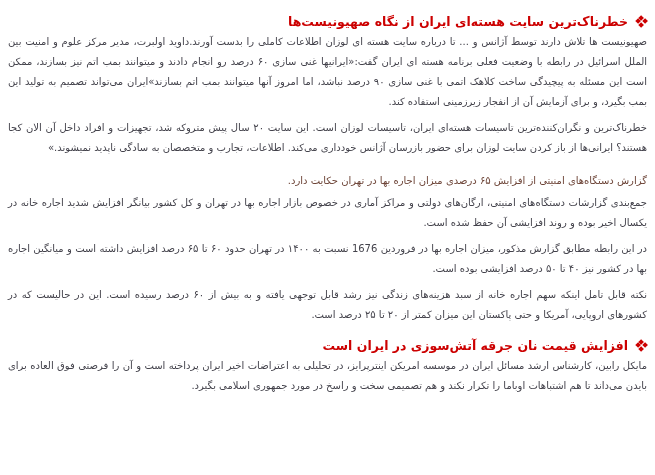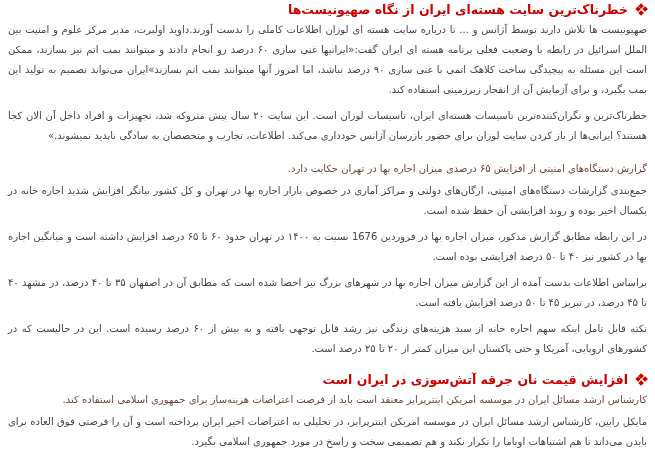--- a/index.html
+++ b/index.html
@@ -9,21 +9,21 @@
     height: 475px;
     background: #ffffff;
     overflow: hidden;
     font-family: "DejaVu Sans", sans-serif;
   }
   .page {
     direction: rtl;
     box-sizing: border-box;
     width: 655px;
     height: 475px;
-    padding: 2px 8px 0 8px;
+    padding: 14px 8px 0 8px;
   }
   section { margin: 0 0 13px 0; }
   .heading {
     display: flex;
     align-items: center;
     gap: 8px;
     margin: 0 0 3px 0;
   }
   .heading h2 {
     margin: 0;
@@ -81,32 +81,30 @@
       <h2>خطرناک‌ترین سایت هسته‌ای ایران از نگاه صهیونیست‌ها</h2>
     </div>
     <p class="body">صهیونیست ها تلاش دارند توسط آژانس و ... تا درباره سایت هسته ای لوزان اطلاعات کاملی را بدست آورند.داوید اولبرت، مدیر مرکز علوم و امنیت بین الملل اسرائیل در رابطه با وضعیت فعلی برنامه هسته ای ایران گفت:«ایرانیها غنی سازی ۶۰ درصد رو انجام دادند و میتوانند بمب اتم نیز بسازند، ممکن است این مسئله به پیچیدگی ساخت کلاهک اتمی با غنی سازی ۹۰ درصد نباشد، اما امروز آنها میتوانند بمب اتم بسازند»ایران می‌تواند تصمیم به تولید این بمب بگیرد، و برای آزمایش آن از انفجار زیرزمینی استفاده کند.</p>
     <p class="body">خطرناک‌ترین و نگران‌کننده‌ترین تاسیسات هسته‌ای ایران، تاسیسات لوزان است. این سایت ۲۰ سال پیش متروکه شد، تجهیزات و افراد داخل آن الان کجا هستند؟ ایرانی‌ها از باز کردن سایت لوزان برای حضور بازرسان آژانس خودداری می‌کند. اطلاعات، تجارب و متخصصان به سادگی ناپدید نمیشوند.»</p>
   </section>
 
   <section>
     <p class="lede">گزارش دستگاه‌های امنیتی از افزایش ۶۵ درصدی میزان اجاره بها در تهران حکایت دارد.</p>
     <p class="body">جمع‌بندی گزارشات دستگاه‌های امنیتی، ارگان‌های دولتی و مراکز آماری در خصوص بازار اجاره بها در تهران و کل کشور بیانگر افزایش شدید اجاره خانه در یکسال اخیر بوده و روند افزایشی آن حفظ شده است.</p>
     <p class="body">در این رابطه مطابق گزارش مذکور، میزان اجاره بها در فروردین 1676 نسبت به ۱۴۰۰ در تهران حدود ۶۰ تا ۶۵ درصد افزایش داشته است و میانگین اجاره بها در کشور نیز ۴۰ تا ۵۰ درصد افزایشی بوده است.</p>
-    <p class="body">براساس اطلاعات بدست آمده از این گزارش میزان اجاره بها در شهرهای بزرگ نیز احصا شده است که مطابق آن در اصفهان ۳۵ تا ۴۰ درصد، در مشهد ۴۰ تا ۴۵ درصد، در تبریز ۴۵ تا ۵۰ درصد افزایش یافته است.</p>
     <p class="body">نکته قابل تامل اینکه سهم اجاره خانه از سبد هزینه‌های زندگی نیز رشد قابل توجهی یافته و به بیش از ۶۰ درصد رسیده است. این در حالیست که در کشورهای اروپایی، آمریکا و حتی پاکستان این میزان کمتر از ۲۰ تا ۲۵ درصد است.</p>
   </section>
 
   <section>
     <div class="heading">
       <span class="bullet">
         <i class="d1"></i>
           <i class="d2"></i>
           <i class="d3"></i>
           <i class="d4"></i>
       </span>
       <h2>افزایش قیمت نان جرقه آتش‌سوزی در ایران است</h2>
     </div>
-    <p class="lede">کارشناس ارشد مسائل ایران در موسسه امریکن اینترپرایز معتقد است باید از فرصت اعتراضات هزینه‌ساز برای جمهوری اسلامی استفاده کند.</p>
     <p class="body">مایکل رابین، کارشناس ارشد مسائل ایران در موسسه امریکن اینترپرایز، در تحلیلی به اعتراضات اخیر ایران پرداخته است و آن را فرصتی فوق العاده برای بایدن می‌داند تا هم اشتباهات اوباما را تکرار نکند و هم تصمیمی سخت و راسخ در مورد جمهوری اسلامی بگیرد.</p>
 
   </section>
 
 </div>
 
 </body></html>

